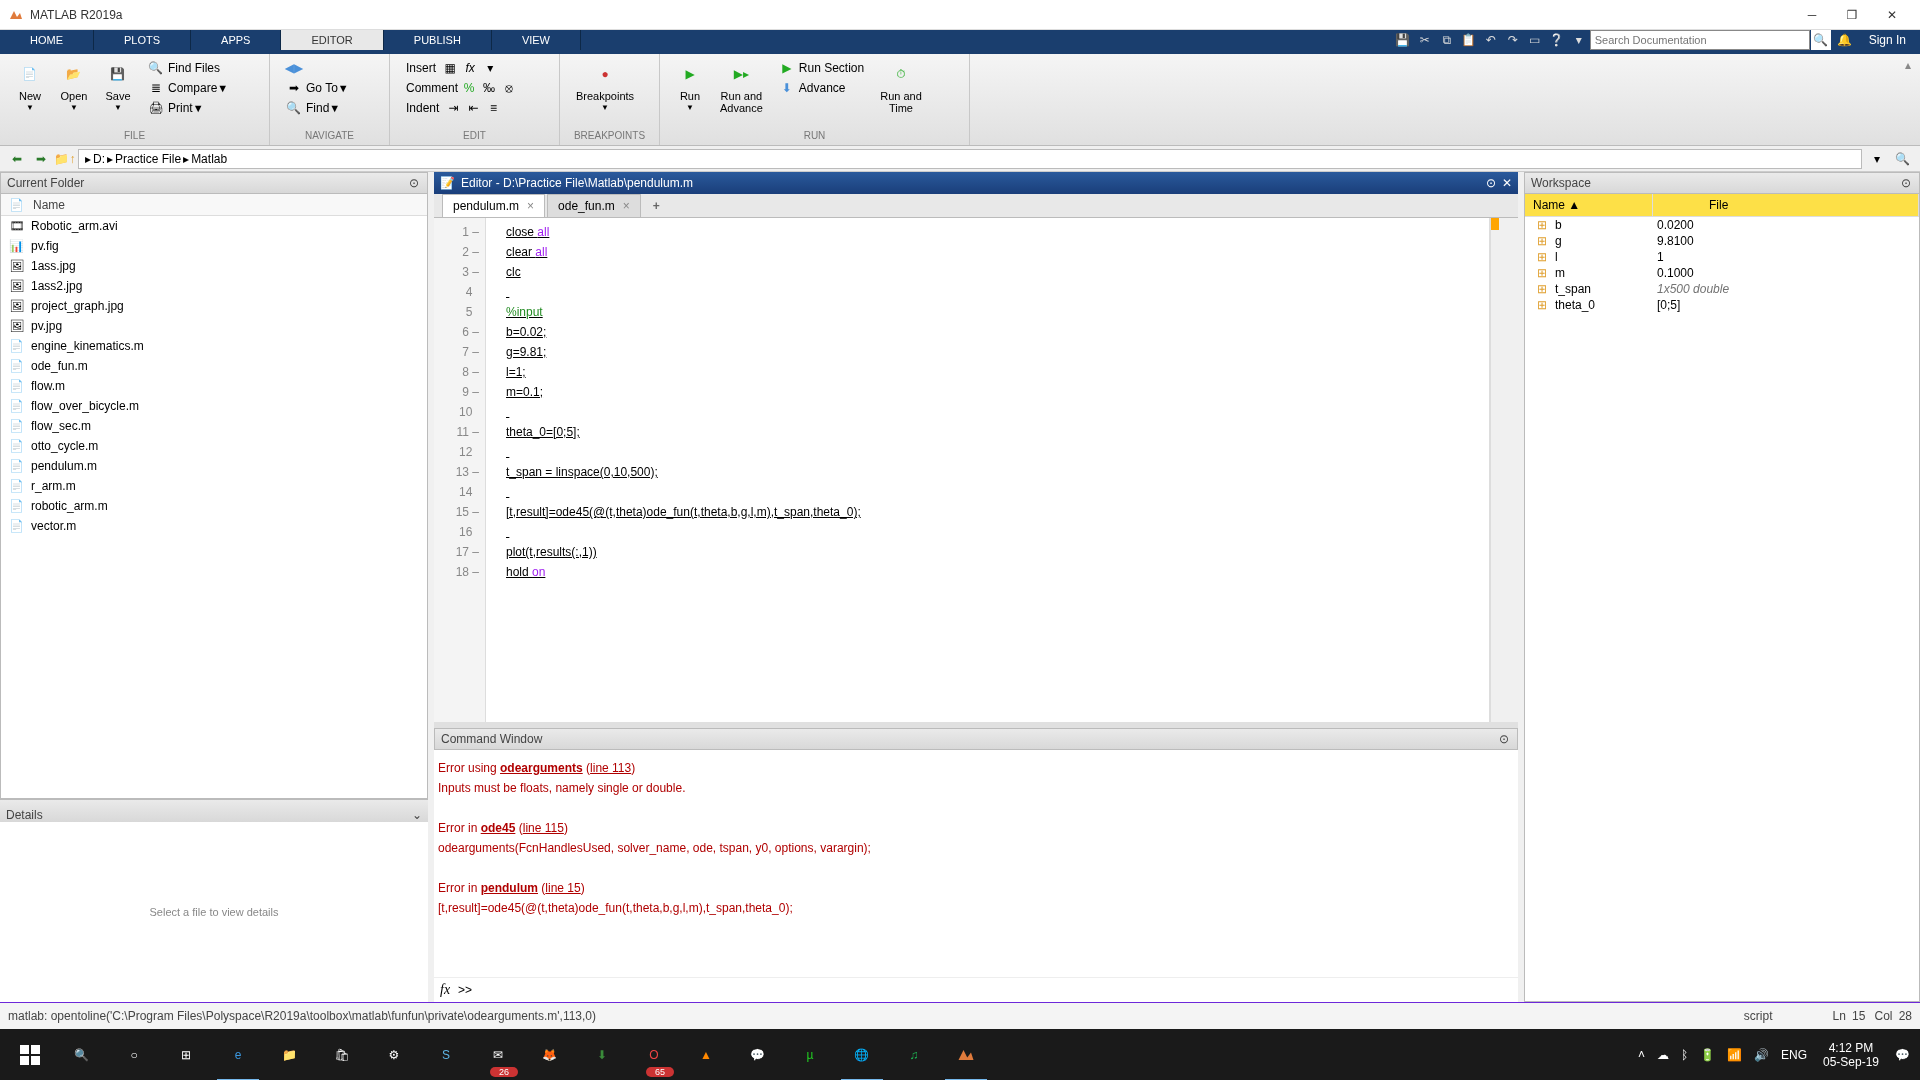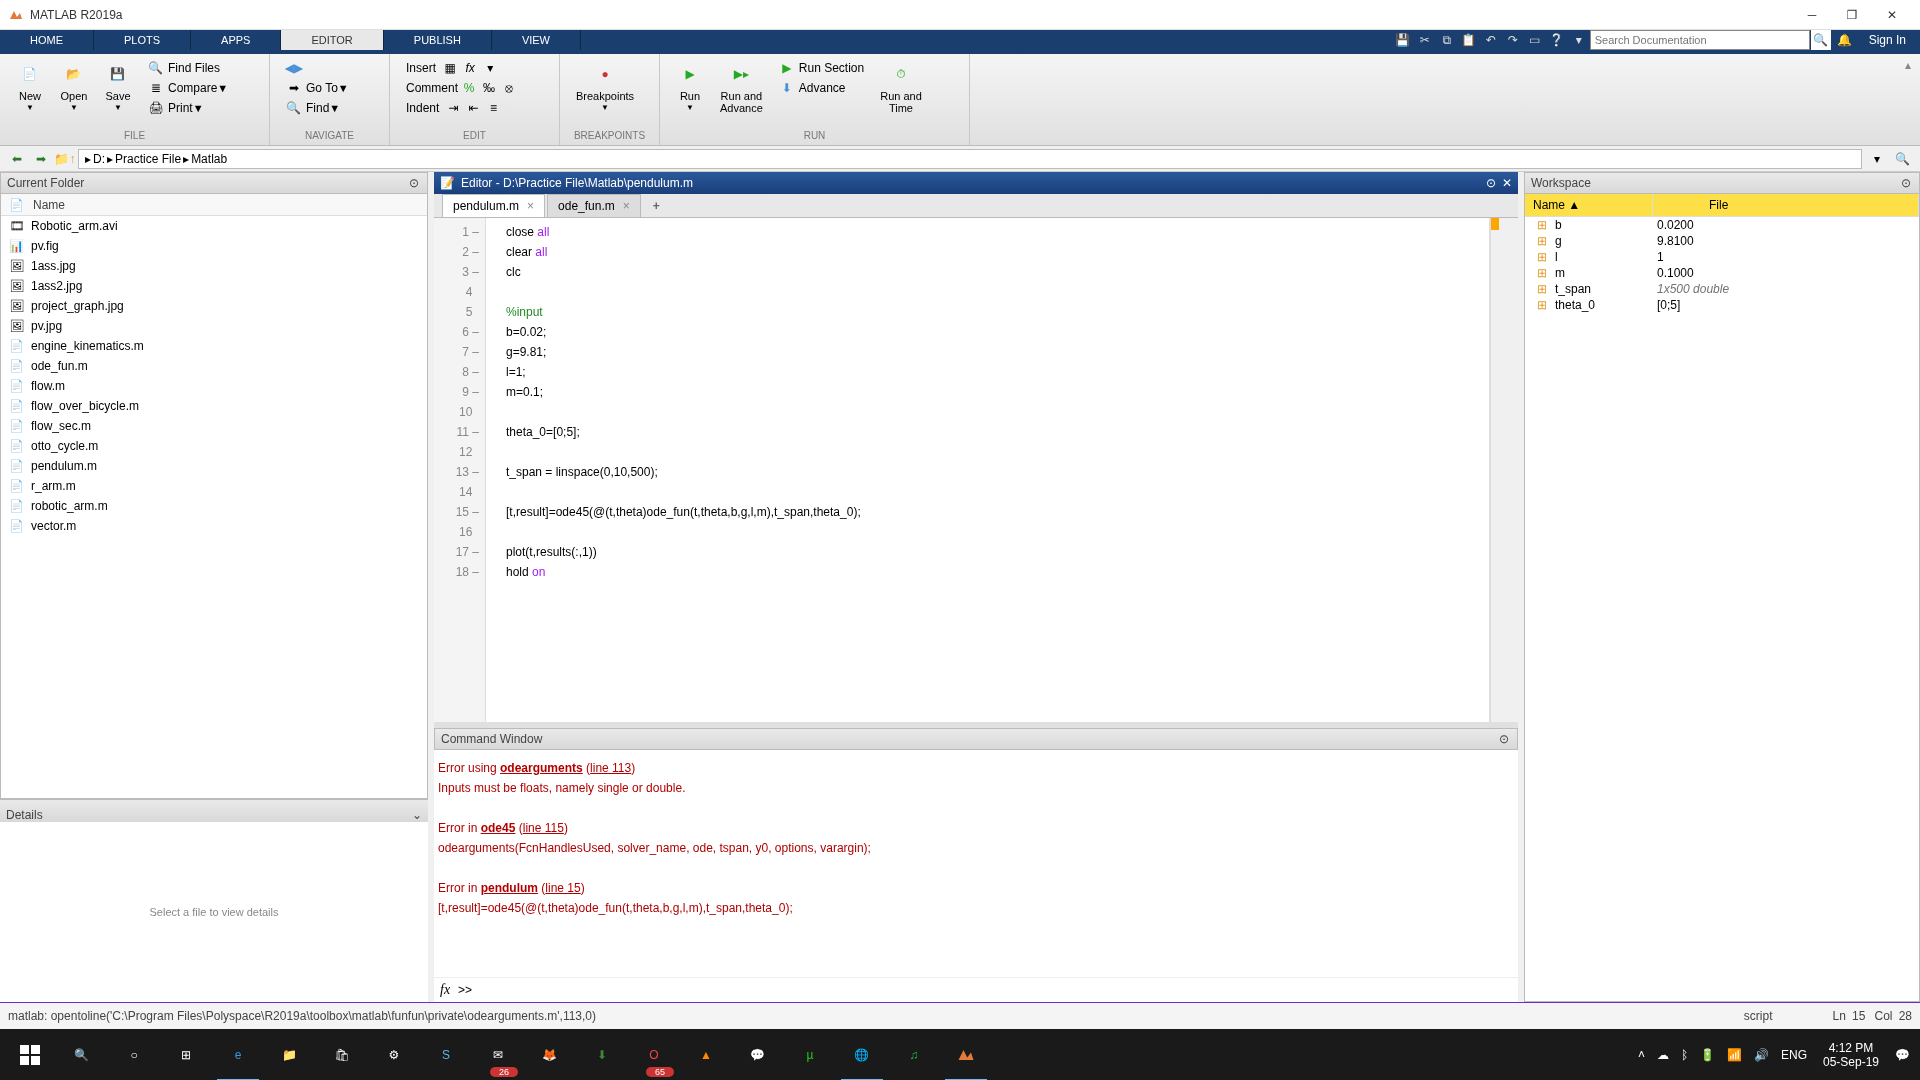--- a/index.html
+++ b/index.html
@@ -62,21 +62,21 @@
 .editor-title .ic { margin-right:6px; }
 .editor-tabs { height:24px; background:#e8e8e8; border-bottom:1px solid #bbb; display:flex; align-items:flex-end; padding-left:8px; }
 .editor-tab { padding:4px 10px; background:#fff; border:1px solid #bbb; border-bottom:none; font-size:11px; margin-right:2px; cursor:pointer; display:flex; align-items:center; }
 .editor-tab.inactive { background:#ddd; }
 .editor-tab .close { margin-left:8px; color:#888; }
 .editor-tab-add { padding:4px 10px; cursor:pointer; color:#666; font-weight:bold; }
 
 .code-area { flex:1; display:flex; font-family:'Courier New',monospace; font-size:13px; background:#fff; overflow:hidden; }
 .gutter { width:52px; background:#f4f4f4; border-right:1px solid #ddd; text-align:right; padding:4px 6px; color:#888; line-height:20px; }
 .gutter div { white-space:pre; }
-.code { flex:1; padding:4px 20px; line-height:20px; white-space:pre; color:#000; border-right:1px solid #ddd; }
+.code { flex:1; padding:4px 20px; line-height:20px; white-space:pre; color:#000; border-right:1px solid #ddd;text-decoration:underline; }
 .str { color:#a020f0; }
 .com { color:#228b22; }
 .code-minimap { width:28px; background:#f0f0f0; border-left:1px solid #ddd; position:relative; }
 .code-minimap .ind { position:absolute; top:0; left:0; width:8px; height:12px; background:#ffa500; }
 
 .cmdwin { border-top:6px solid #e0e0e0; display:flex; flex-direction:column; height:280px; }
 .cmd-body { flex:1; background:#fff; font-family:'Courier New',monospace; font-size:13px; padding:8px 8px 8px 4px; overflow:auto; line-height:20px; }
 .cmd-body .err { color:#b00000; }
 .cmd-body .errlink { text-decoration:underline; font-weight:bold;margin-top:20px; }
 .cmd-body .errlink2 { text-decoration:underline; }

